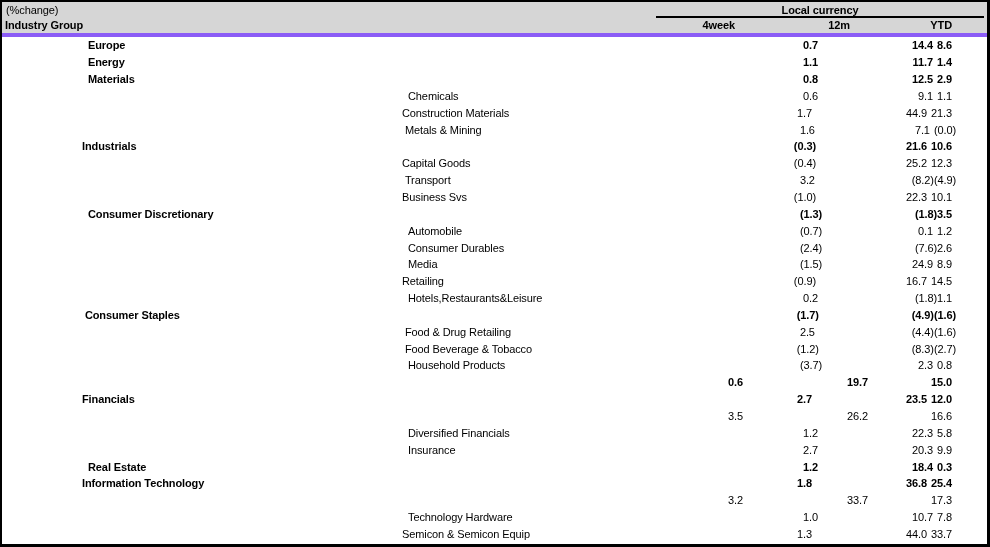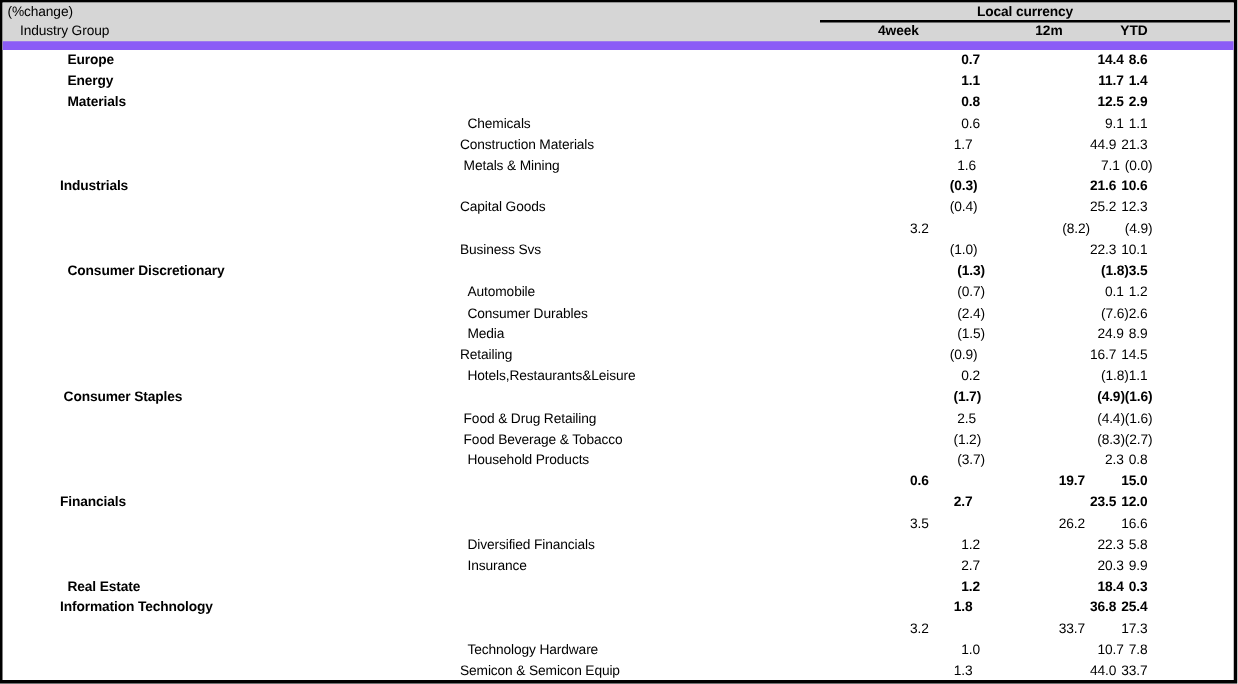--- a/index.html
+++ b/index.html
@@ -14,61 +14,61 @@
     width:990px; height:547px;
     background:#fff;
     border:2px solid #000;
     border-right-width:3px;
     border-bottom-width:3px;
     overflow:hidden;
   }
   
   .thead {
     background:#d6d6d6;
-    border-bottom:7px solid #8b5cf6;
+    border-bottom:4px solid #8b5cf6;
   }
   .hrow1 {
     position:relative;
     height:16px; line-height:16px;
   }
   .caption { padding-left:4px; display:inline-block; }
   .lc-group {
     position:absolute;
     left:654px; right:3px; bottom:0;
     text-align:center;
     font-weight:bold;
     border-bottom:2px solid #000;
     line-height:14px; height:15px;
   }
   .hrow2 {
     height:15px; line-height:15px;
     display:grid;
     grid-template-columns:320px 292px 125px 115px 1fr;
   }
-  .hrow2 .rowlabel { font-weight:normal; padding-left:14px; }
+  .hrow2 .rowlabel { font-weight:bold; padding-left:3px; }
   .colhead { font-weight:bold; text-align:right; }
   
   .tbody {
     display:flex; flex-direction:column;
     height:539px;
     align-items:flex-end;
   }
   .row {
     flex:1 1 0;
     display:grid;
     grid-template-columns:320px 292px 125px 115px 1fr;
     align-items:center;
   }
   .row.bold { font-weight:bold; }
   .cell.label { padding-left:3px; white-space:nowrap; }
   .cell.sublabel { padding-left:3px; white-space:nowrap; }
   .cell.num { text-align:right; white-space:nowrap; }
   .c1 { padding-right:4px; }
   .c2 { padding-right:4px; }
-  .c3 { padding-right:69px; }
+  .c3 { padding-right:35px; }
   .val.paren { margin-right:-4px; }
 </style>
 </head>
 <body>
 
 <div class="perf-table">
   <div class="thead">
     <div class="hrow1">
       <span class="caption">(%change)</span>
       <div class="lc-group">Local currency</div>
@@ -133,20 +133,21 @@
       </div>
       <div class="row">
         <div class="cell label"></div>
         <div class="cell sublabel">Capital Goods</div>
         <div class="cell num c1"><span class="val paren">(0.4)</span></div>
         <div class="cell num c2"><span class="val">25.2</span></div>
         <div class="cell num c3"><span class="val">12.3</span></div>
       </div>
       <div class="row">
         <div class="cell label"></div>
+        <div class="cell sublabel">Transport</div>
         <div class="cell num c1"><span class="val">3.2</span></div>
         <div class="cell num c2"><span class="val paren">(8.2)</span></div>
         <div class="cell num c3"><span class="val paren">(4.9)</span></div>
       </div>
       <div class="row">
         <div class="cell label"></div>
         <div class="cell sublabel">Business Svs</div>
         <div class="cell num c1"><span class="val paren">(1.0)</span></div>
         <div class="cell num c2"><span class="val">22.3</span></div>
         <div class="cell num c3"><span class="val">10.1</span></div>

